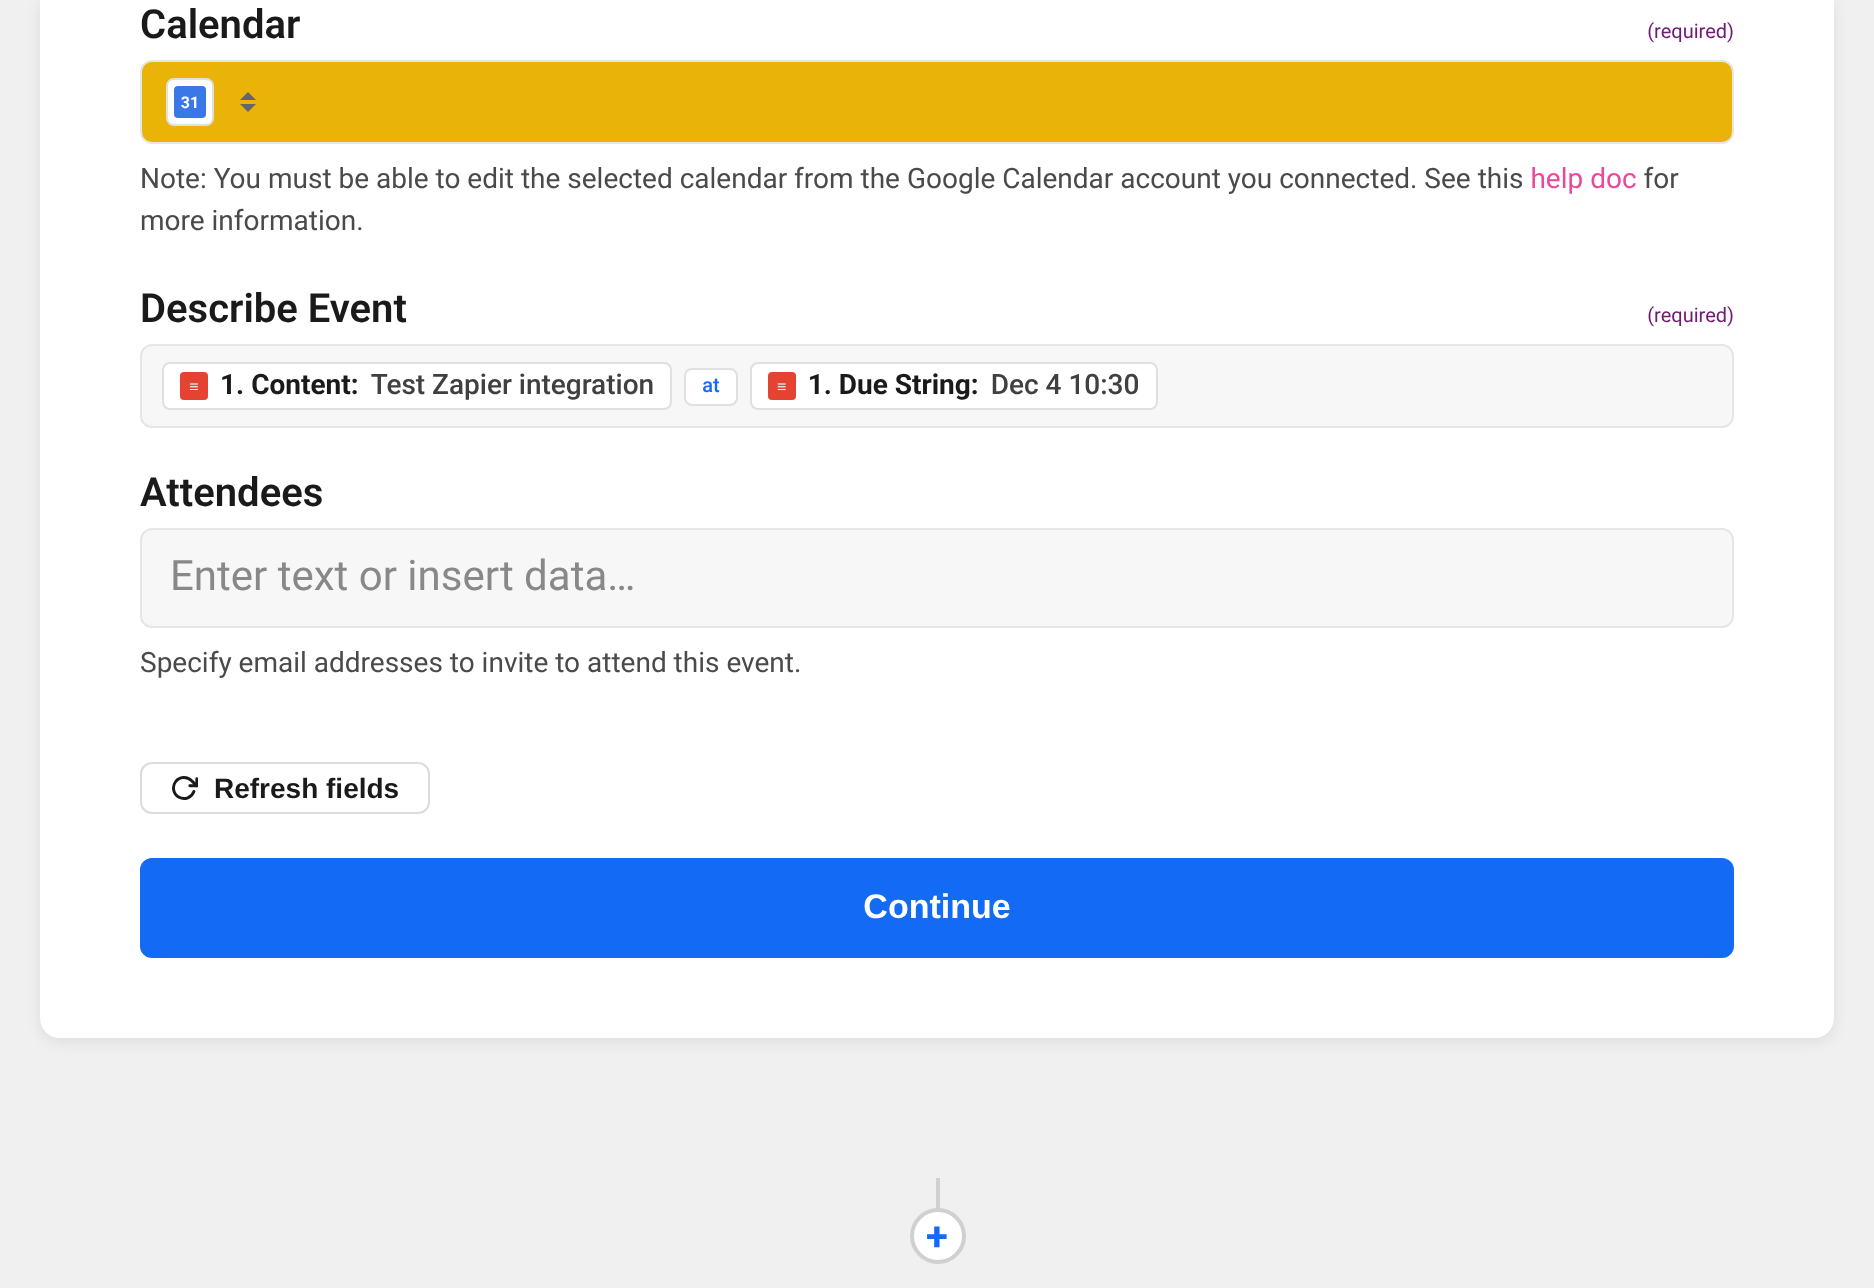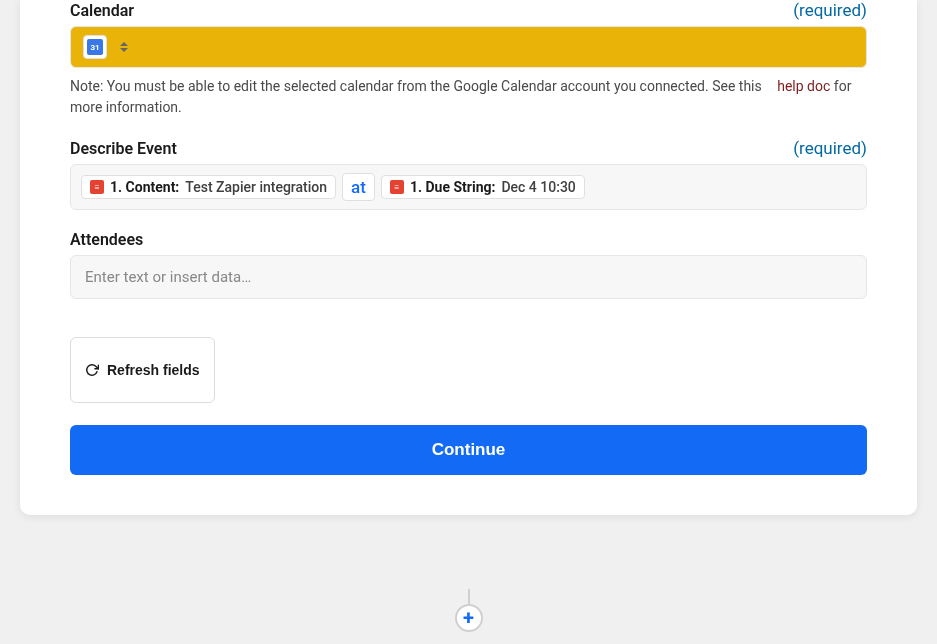--- a/index.html
+++ b/index.html
@@ -29,27 +29,27 @@
     .field-group {
       margin-bottom: 20px;
     }
     .field-label-row {
       display: flex;
       justify-content: space-between;
       align-items: baseline;
       margin-bottom: 6px;
     }
     .field-label {
-      font-size: 16px;
+      font-size: 20px;
       font-weight: 600;
       color: #1a1a1a;
     }
     .required {
-      font-size: 17px;
-      color: #0369a1;
+      font-size: 10px;
+      color: #701a75;
     }
     .dropdown {
       display: flex;
       align-items: center;
       background: #eab308;
       border: 1px solid #e6e6e6;
       border-radius: 6px;
       padding: 8px 12px;
       cursor: pointer;
       position: relative;
@@ -98,23 +98,22 @@
     }
     .caret-up { border-bottom: 4px solid #666; }
     .caret-down { border-top: 4px solid #666; }
     .help-text {
       font-size: 14px;
       color: #4a4a4a;
       margin-top: 8px;
       line-height: 1.5;
     }
     .help-link {
-      color: #7f1d1d;
+      color: #ec4899;
       text-decoration: none;
-      margin-left: 12px;
     }
     .pill-input {
       background: #f7f7f7;
       border: 1px solid #e6e6e6;
       border-radius: 6px;
       padding: 8px 10px;
       display: flex;
       align-items: center;
       gap: 6px;
       flex-wrap: wrap;
@@ -143,43 +142,43 @@
     }
     .pill .label { font-weight: 700; color: #1a1a1a; }
     .pill .value { color: #404040; font-weight: 500; text-align: center; }
     .at-pill {
       display: inline-flex;
       align-items: center;
       background: #fff;
       border: 1px solid #e0e0e0;
       border-radius: 4px;
       padding: 3px 8px;
-      font-size: 17px;
+      font-size: 10px;
       color: #136bf5;
       font-weight: 500;
     }
     .text-input {
       background: #f7f7f7;
       border: 1px solid #e6e6e6;
       border-radius: 6px;
       padding: 12px 14px;
-      font-size: 15px;
+      font-size: 21px;
       color: #4c1d95;
       width: 100%;
       font-family: inherit;
     }
     .text-input::placeholder { color: #888; }
     .refresh-btn {
       display: inline-flex;
       align-items: center;
       gap: 8px;
       background: #fff;
       border: 1px solid #dcdcdc;
       border-radius: 6px;
-      padding: 24px 14px;
+      padding: 4px 14px;
       font-size: 14px;
       font-weight: 600;
       color: #1a1a1a;
       cursor: pointer;
       margin-top: 18px;
       margin-bottom: 22px;
     }
     .refresh-icon {
       width: 14px;
       height: 14px;
@@ -272,20 +271,21 @@
       </span>
     </div>
   </div>
 
   
   <div class="field-group">
     <div class="field-label-row">
       <span class="field-label">Attendees</span>
     </div>
     <input type="text" class="text-input" placeholder="Enter text or insert data…" style="">
+    <p class="help-text">Specify email addresses to invite to attend this event.</p>
   </div>
 
   <button class="refresh-btn">
     <svg class="refresh-icon" viewBox="0 0 24 24" fill="none" stroke="#1a1a1a" stroke-width="2.5" stroke-linecap="round" stroke-linejoin="round">
       <polyline points="23 4 23 10 17 10"></polyline>
       <path d="M20.49 15a9 9 0 1 1-2.12-9.36L23 10"></path>
     </svg>
     <span>Refresh fields</span>
   </button>
 

